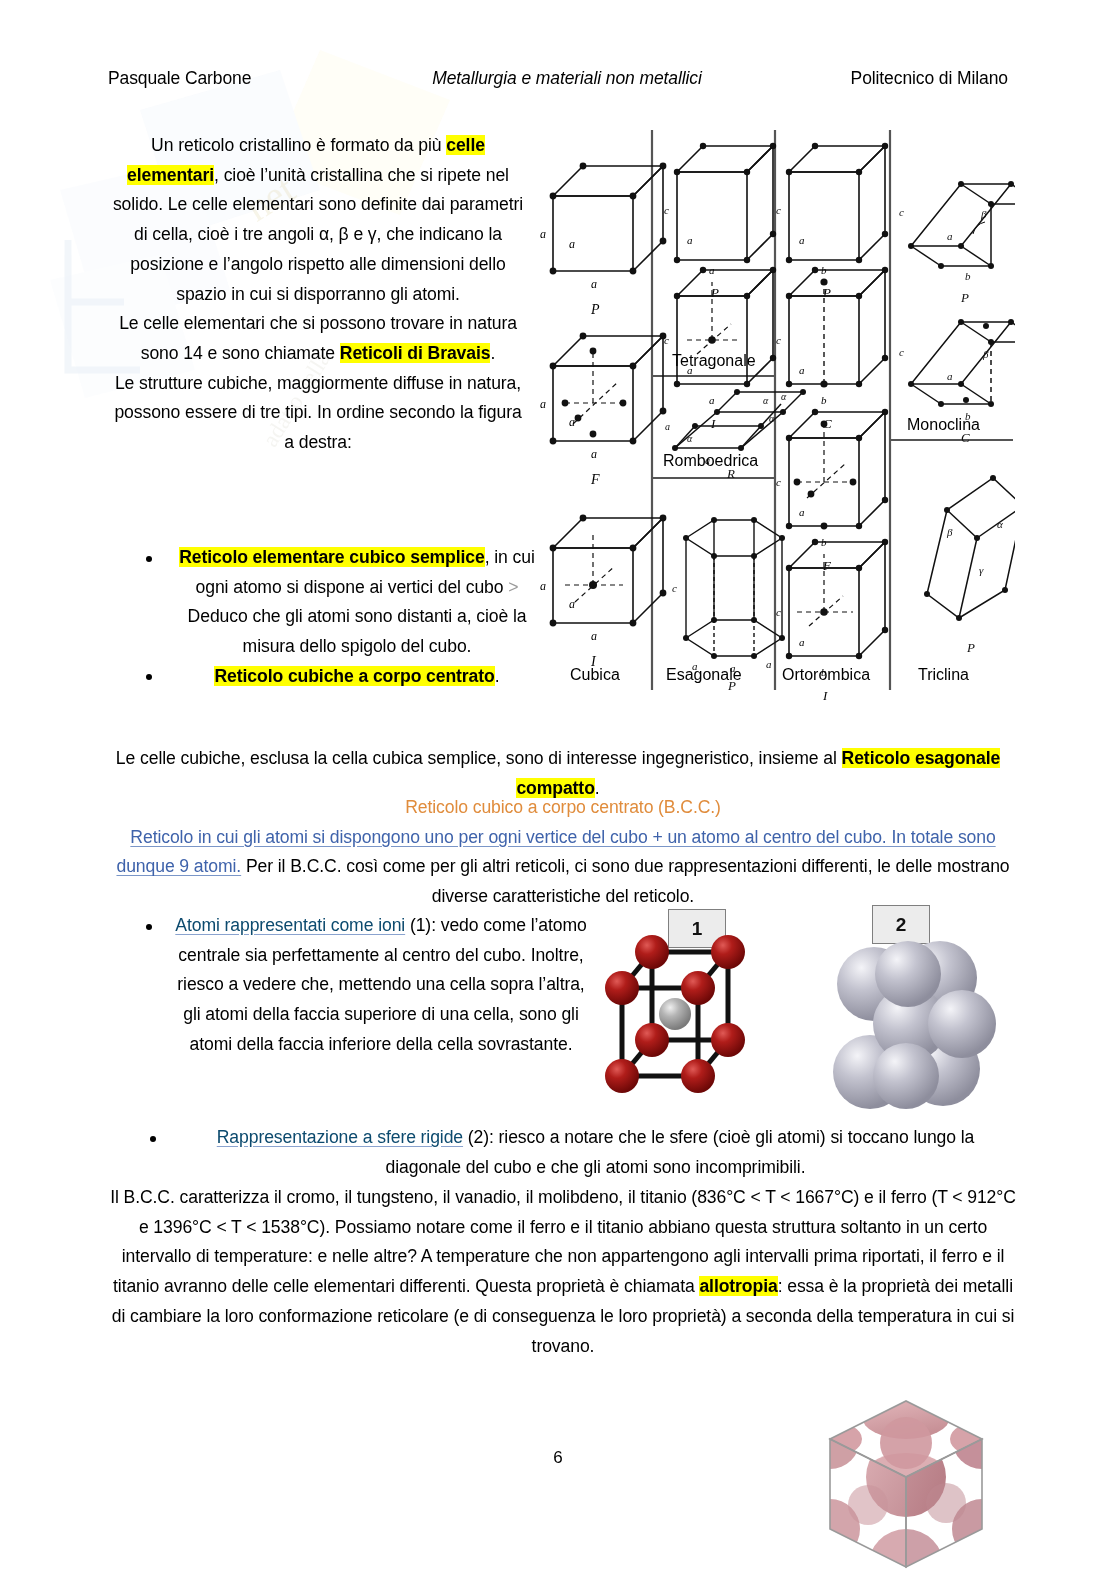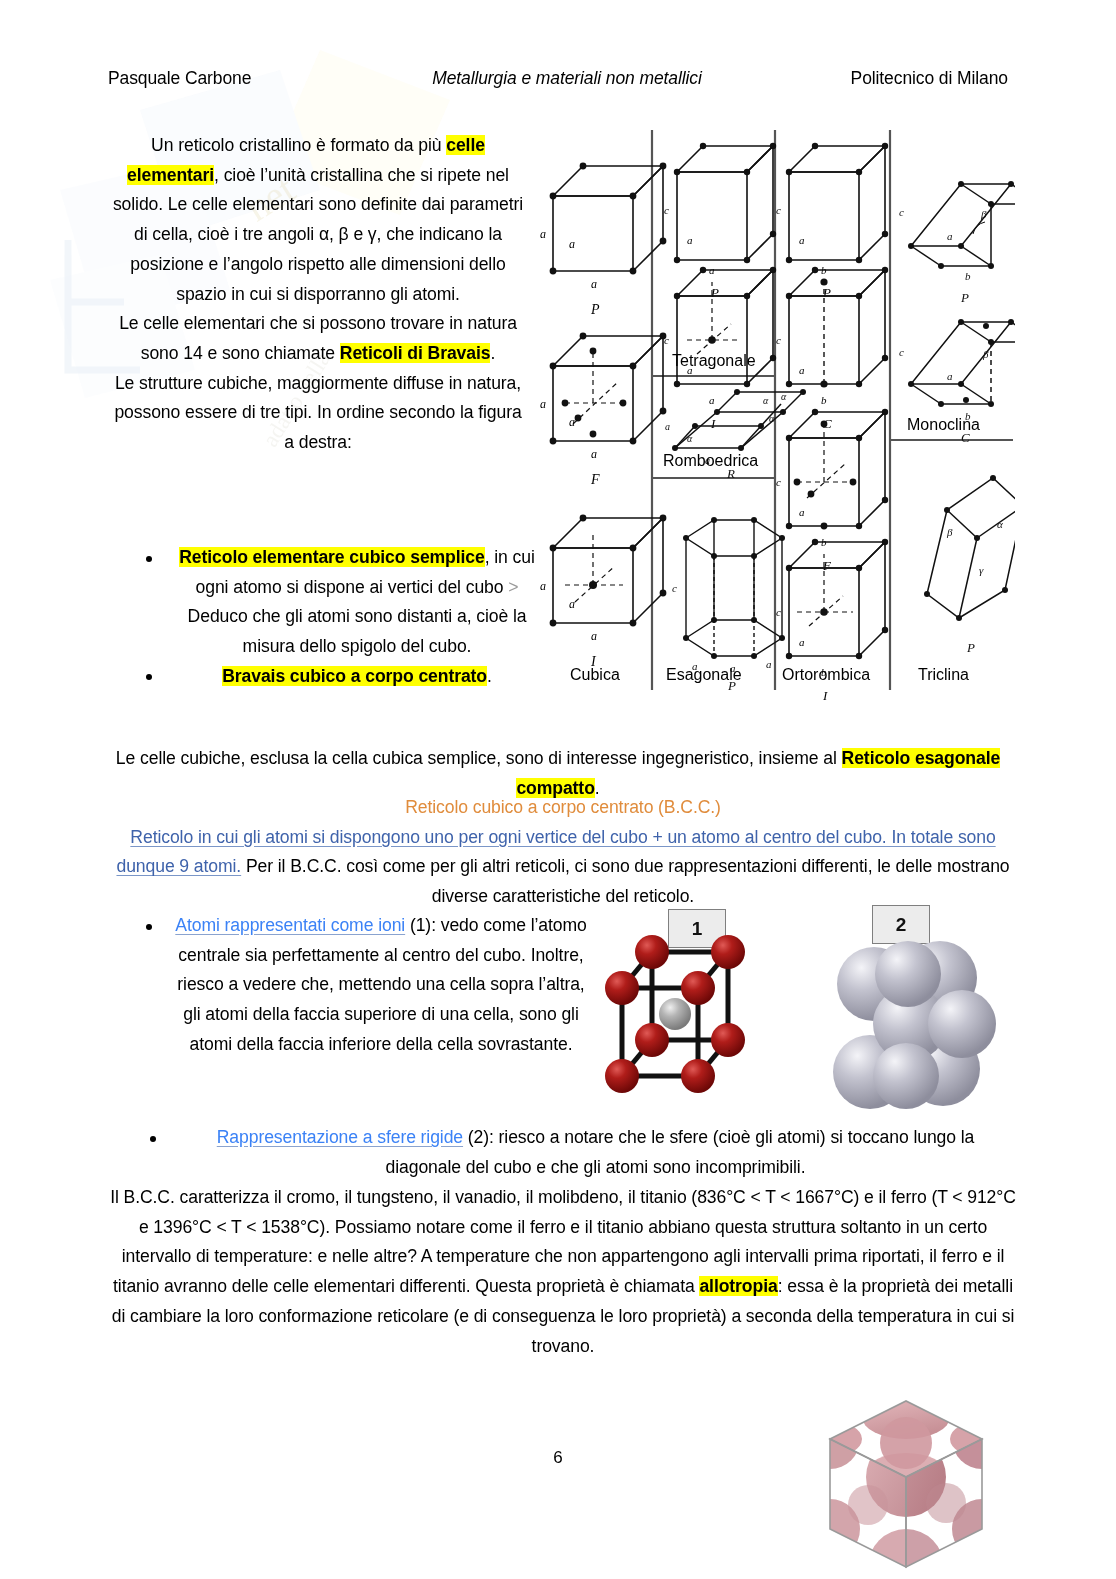--- a/index.html
+++ b/index.html
@@ -48,21 +48,21 @@
     text-decoration-color:#e08c3c;
     text-underline-offset:2.5px;
   }
   .blue-u {
     color:#3f63ab;
     text-decoration:underline;
     text-decoration-color:#7a96c8;
     text-underline-offset:2.5px;
   }
   .blue-link {
-    color:#3b82f6;
+    color:#0c4a6e;
     text-decoration:underline;
     text-decoration-color:#8aa3cf;
     text-underline-offset:2.5px;
   }
 
   
   .bullet-row { position:relative; padding-left:66px; }
   .bullet-row::before {
     content:""; position:absolute; left:38px; top:12.5px;
     width:6px; height:6px; border-radius:50%; background:#000;
@@ -140,21 +140,21 @@
   </div>
 
   <div class="tcol" id="p1">
     <div><span>Un reticolo cristallino è formato da più </span><span class="hl b">celle elementari</span><span>, cioè l’unità cristallina che si ripete nel solido. Le celle elementari sono definite dai parametri di cella, cioè i tre angoli α, β e γ, che indicano la posizione e l’angolo rispetto alle dimensioni dello spazio in cui si disporranno gli atomi.</span></div>
     <div><span>Le celle elementari che si possono trovare in natura sono 14 e sono chiamate </span><span class="hl b">Reticoli di Bravais</span><span>.</span></div>
     <div>Le strutture cubiche, maggiormente diffuse in natura, possono essere di tre tipi. In ordine secondo la figura a destra:</div>
   </div>
 
   <div class="tcol" id="p-bul">
     <div class="bullet-row"><span class="hl b">Reticolo elementare cubico semplice</span><span>, in cui ogni atomo si dispone ai vertici del cubo </span><span class="gray">&gt;</span><span> Deduco che gli atomi sono distanti a, cioè la misura dello spigolo del cubo.</span></div>
-    <div class="bullet-row"><span class="hl b">Bravais cubico a corpo centrato</span><span>.</span></div>
+    <div class="bullet-row"><span class="hl b">Reticolo cubiche a corpo centrato</span><span>.</span></div>
   </div>
 
   <div class="tcol" id="p-full1">
     <span>Le celle cubiche, esclusa la cella cubica semplice, sono di interesse ingegneristico, insieme al </span><span class="hl b">Reticolo esagonale compatto</span><span>.</span>
   </div>
 
   <div class="tcol" id="p-sec">
     <div class="orange-head">Reticolo cubico a corpo centrato (B.C.C.)</div>
     <div><span class="blue-u">Reticolo in cui gli atomi si dispongono uno per ogni vertice del cubo + un atomo al centro del cubo. In totale sono dunque 9 atomi.</span><span> Per il B.C.C. così come per gli altri reticoli, ci sono due rappresentazioni differenti, le delle mostrano diverse caratteristiche del reticolo.</span></div>
   </div>

